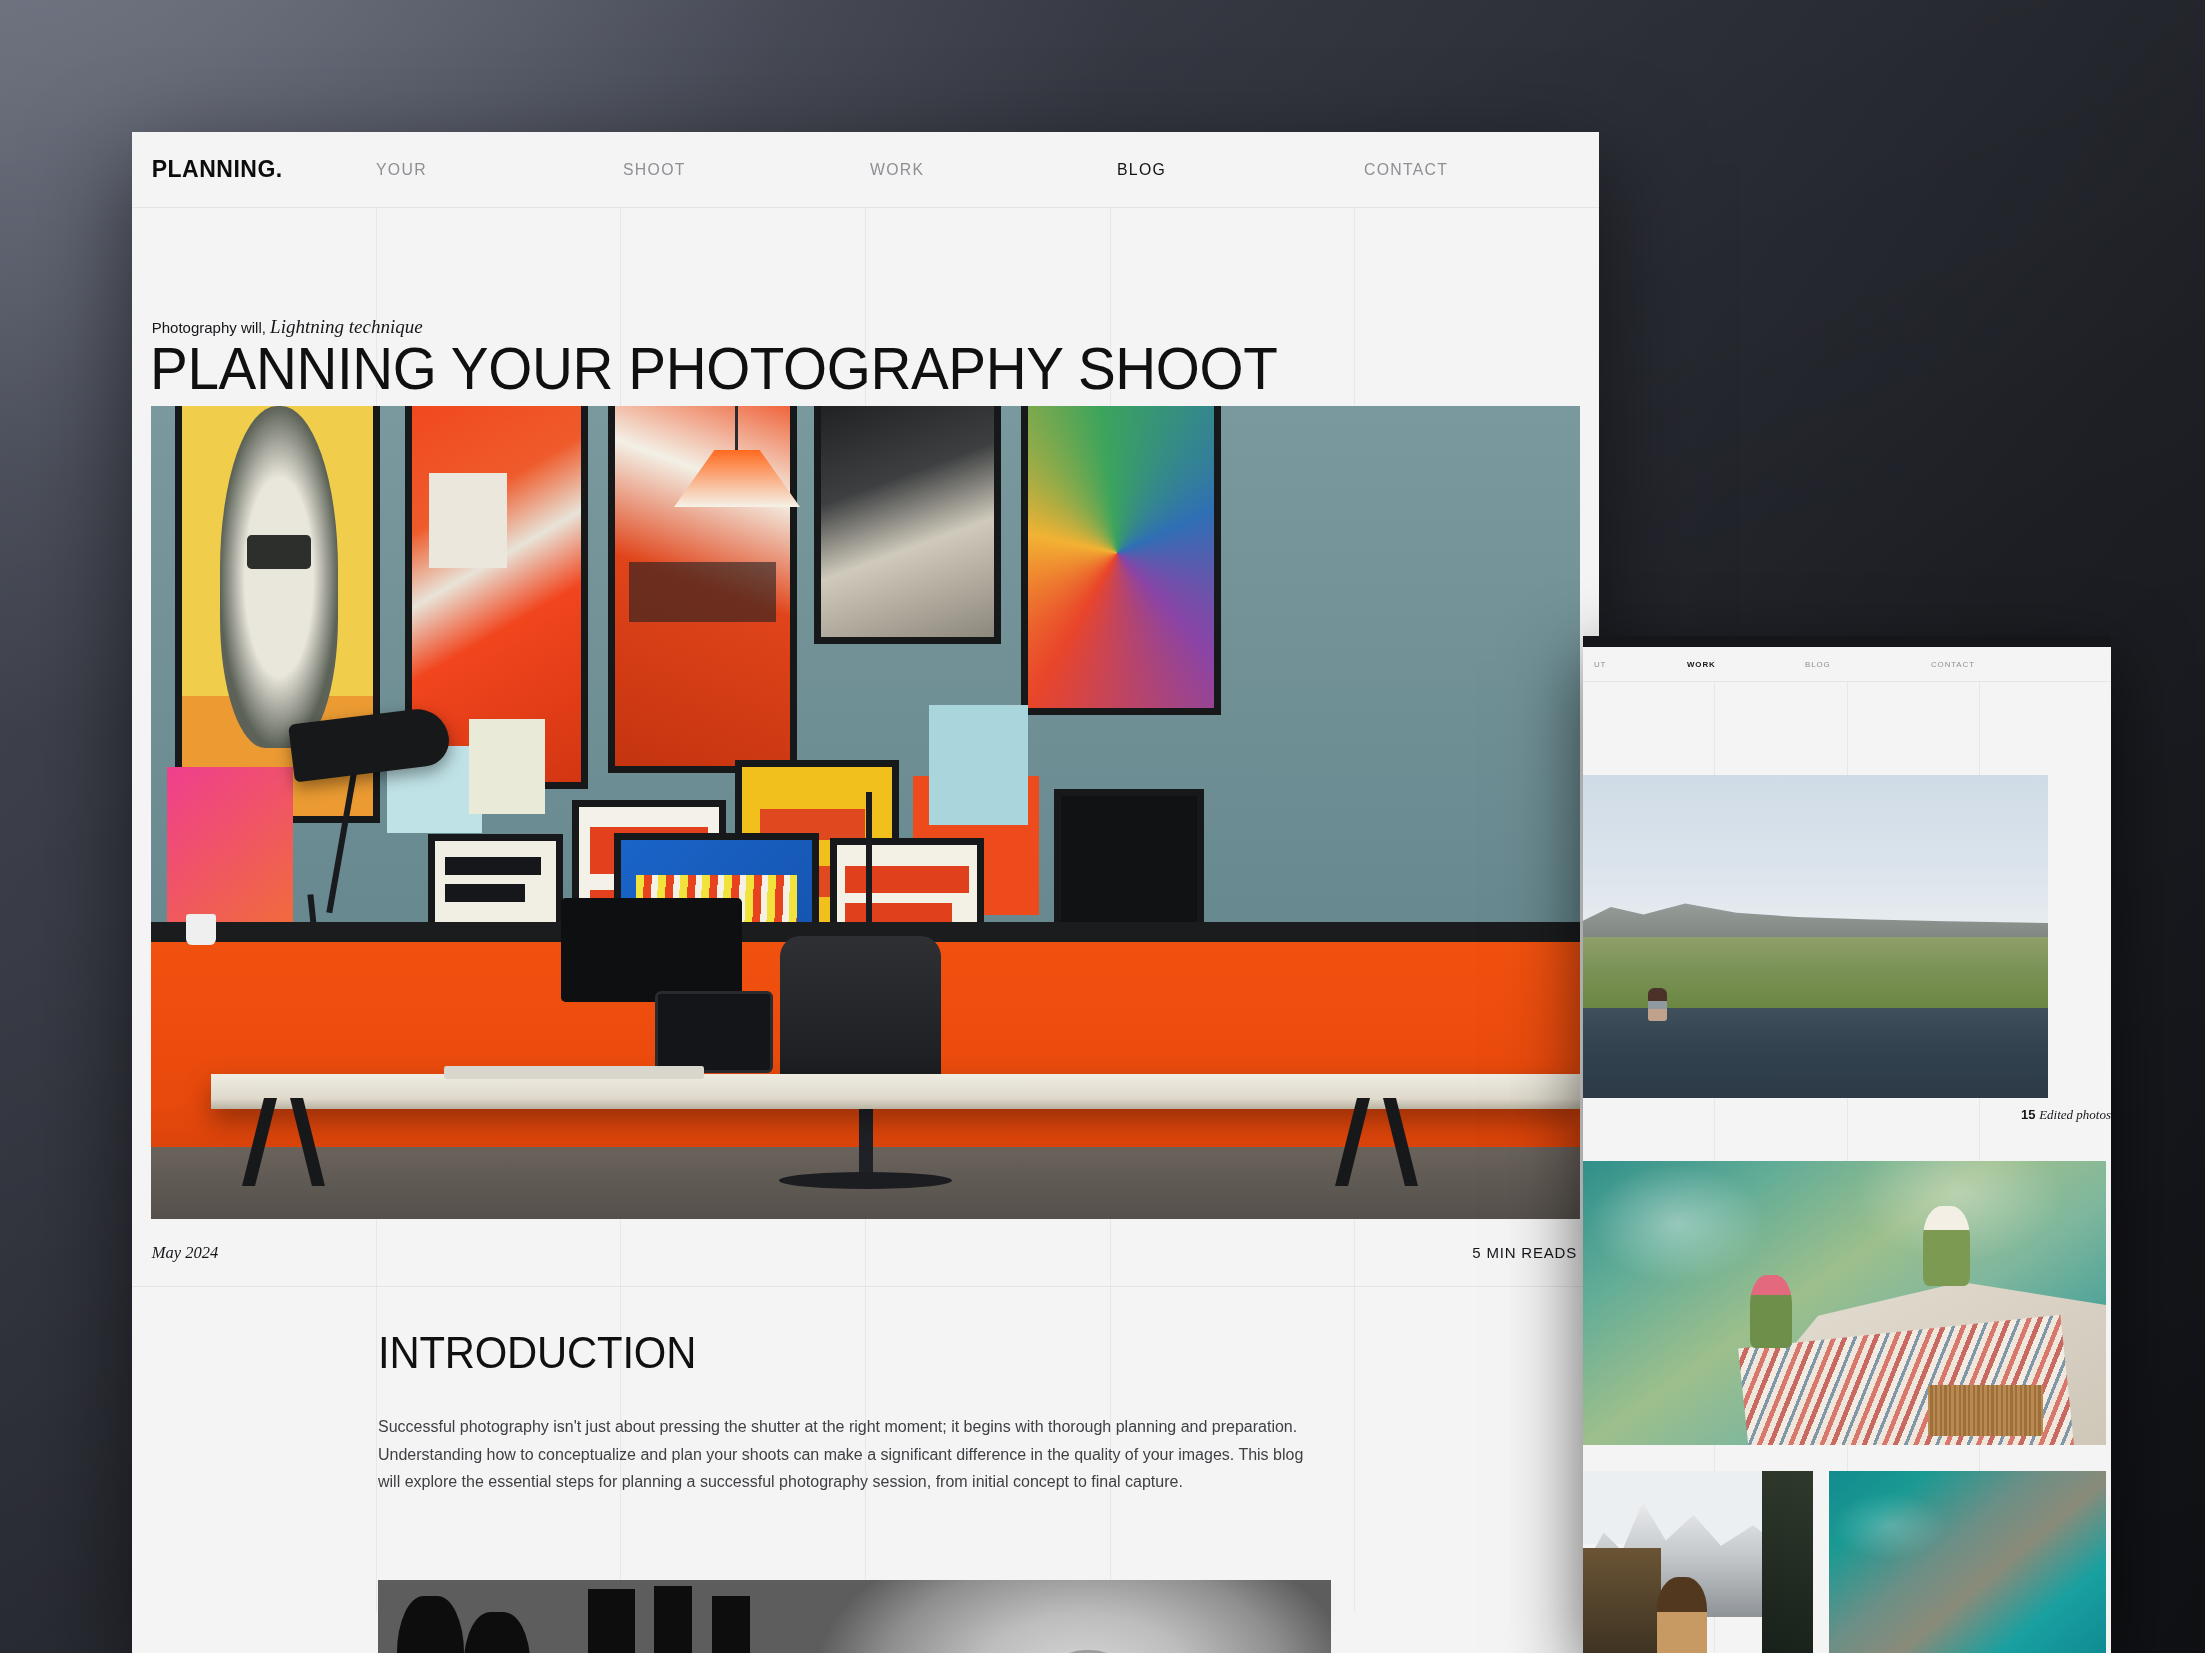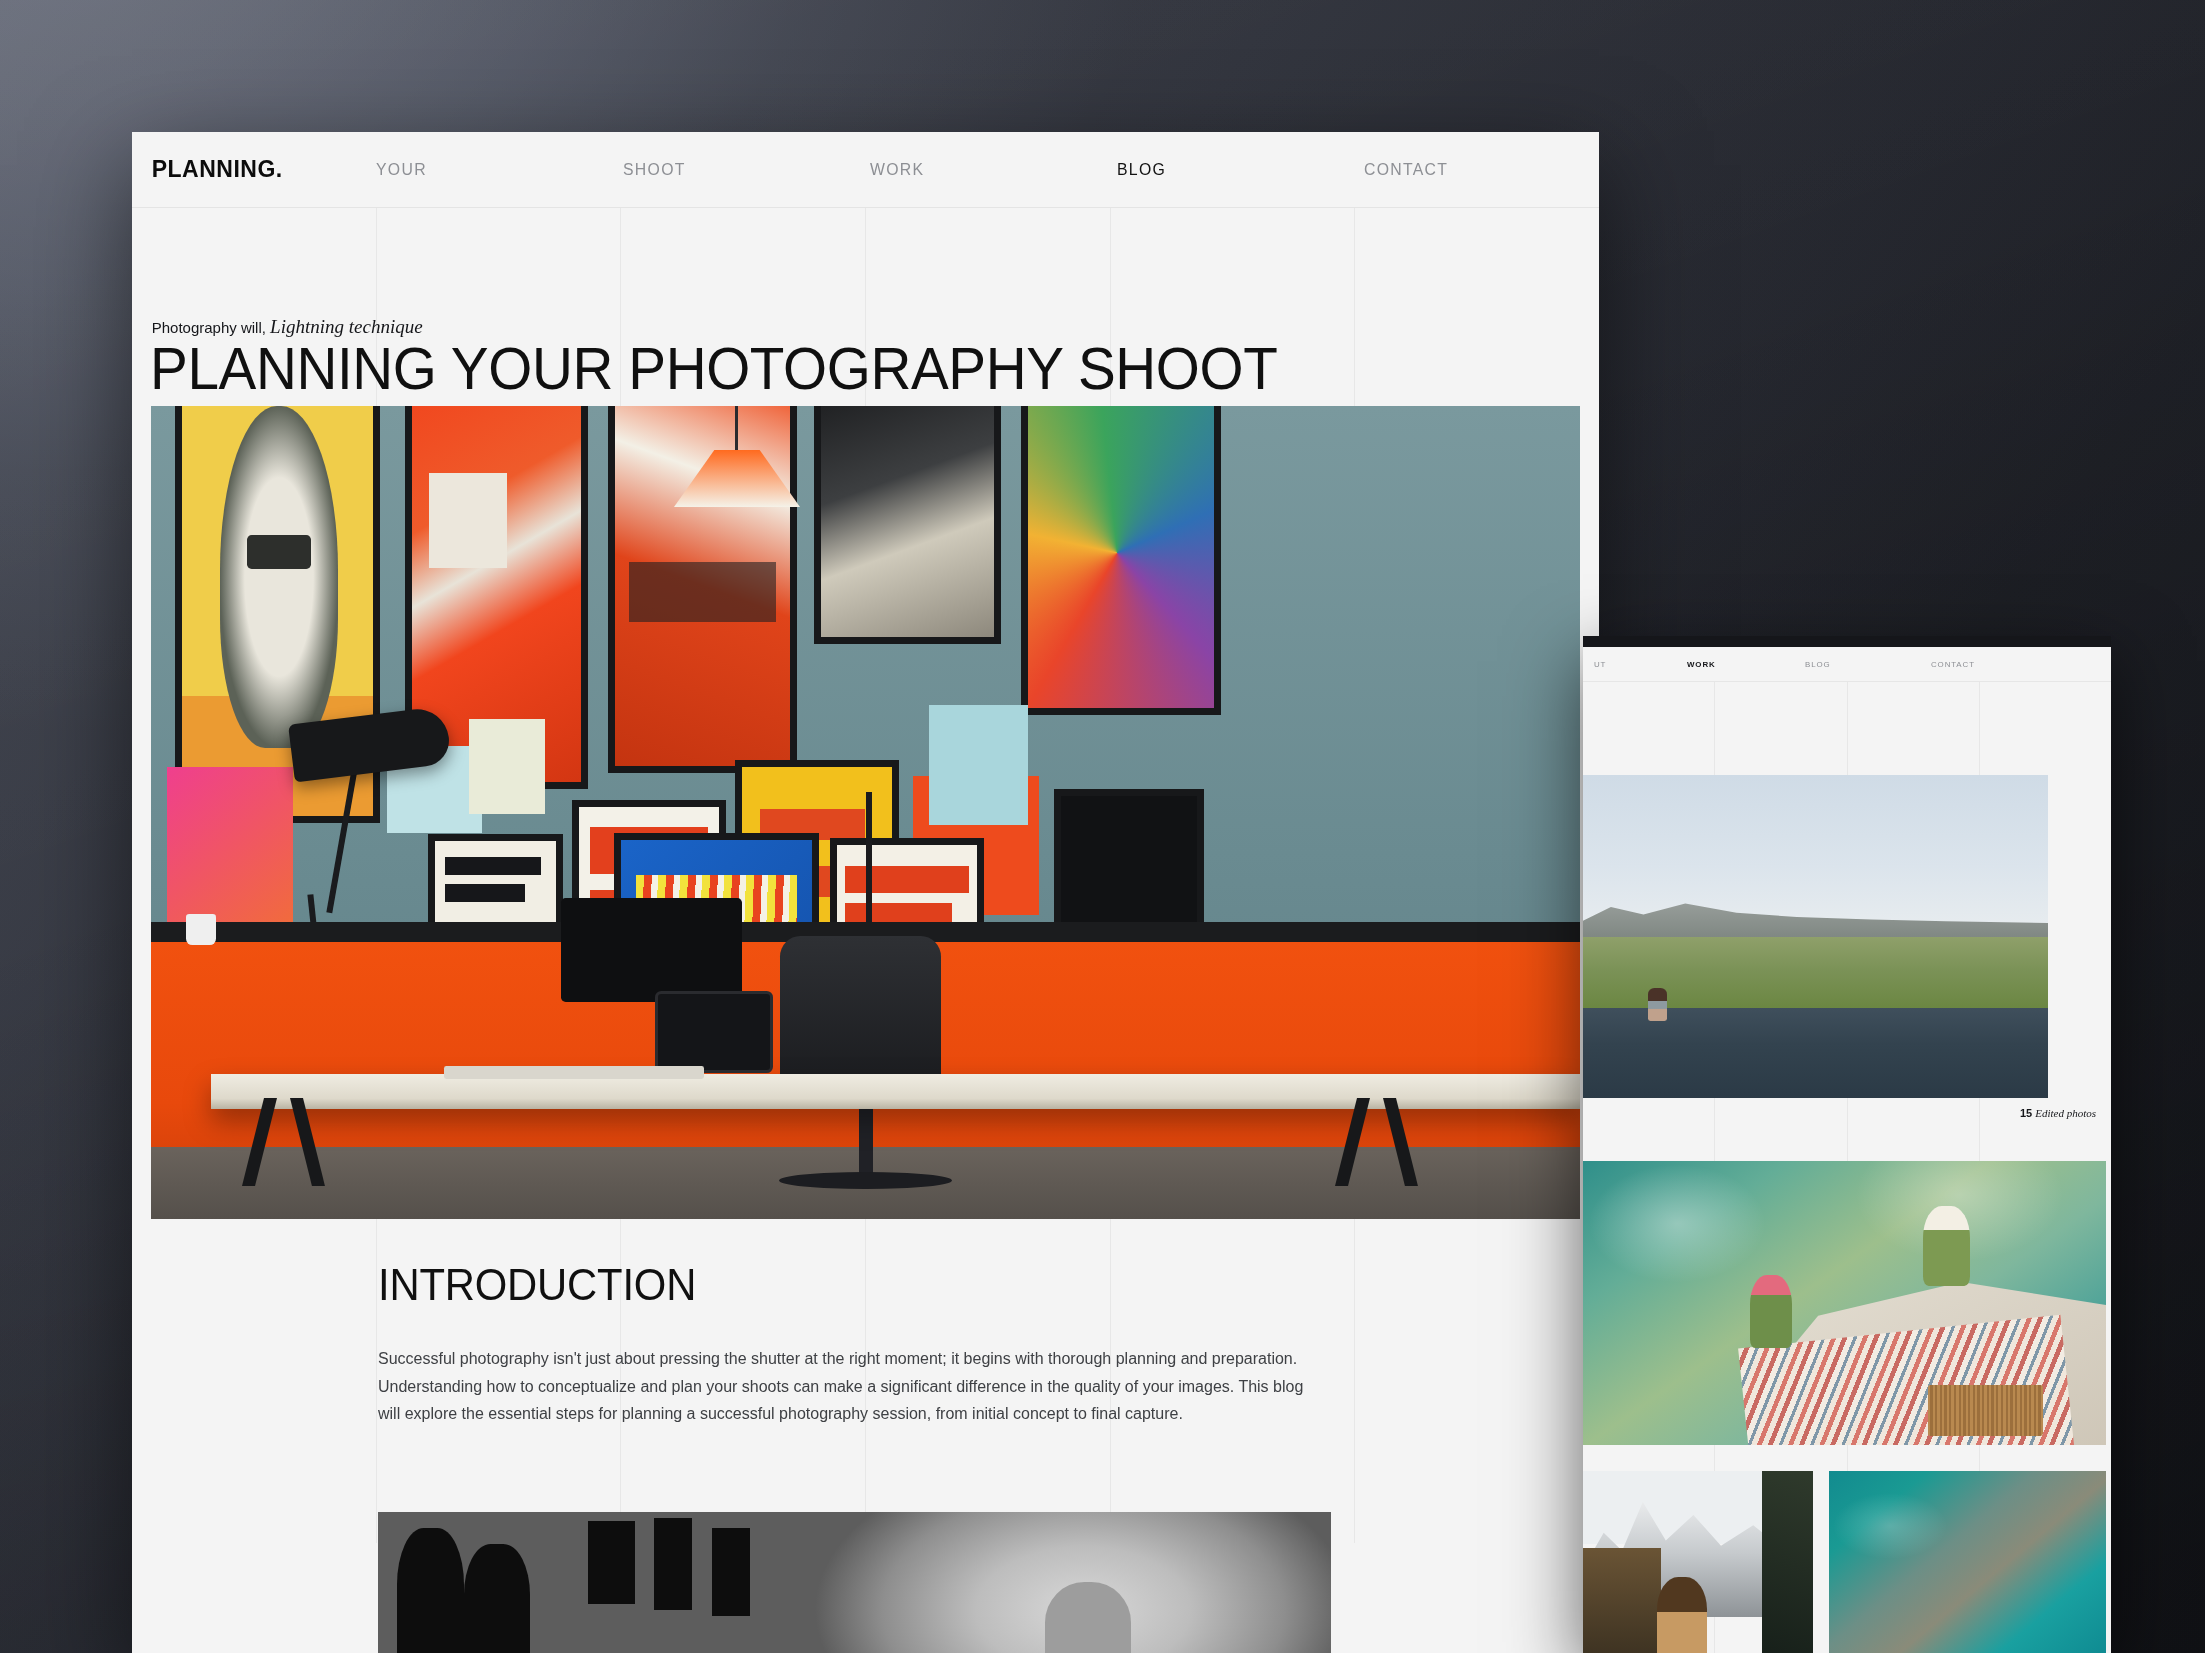--- a/index.html
+++ b/index.html
@@ -169,21 +169,21 @@
   }
   .w2-nav{ position:absolute; inset:0; display:flex; align-items:center; }
   .w2-nav a{
     font-size:7.9px; letter-spacing:0.9px; color:#8d8f94; text-decoration:none; flex:none;
   }
   .w2-nav a.active{ color:#15161a; font-weight:600; }
   .w2-body{ position:relative; height:972px; }
 
   .w2-photo{ position:absolute; overflow:hidden; }
   .cap{
-    position:absolute; right:15px; font-size:11px; color:#15161a; white-space:nowrap;
+    position:absolute; right:0; font-size:13px; color:#15161a; white-space:nowrap;
   }
   .cap b{ font-weight:700; }
   .cap i{ font-family:"Liberation Serif", serif; font-style:italic; }
 
   
   .hs-sky{ position:absolute; left:0; right:0; top:0; height:47%;
            background:linear-gradient(180deg,#cfdbe6 0%,#dbe4ec 60%,#e7ecef 100%); }
   .hs-mtn{ position:absolute; left:0; right:0; top:38%; height:13%;
            background:linear-gradient(180deg,#9aa09d,#7e8681);
            clip-path:polygon(0 55%,6% 22%,13% 40%,22% 14%,33% 36%,46% 46%,62% 52%,78% 56%,100% 60%,100% 100%,0 100%); }
@@ -374,20 +374,32 @@
     <div class="tableleg" style="left:150px;transform:skewX(14deg);"></div>
     <div class="tableleg" style="right:221px;transform:skewX(-14deg);"></div>
     <div class="tableleg" style="right:173px;transform:skewX(14deg);"></div>
 
     <div class="monitor" style="left:410px;bottom:217px;"></div>
     <div class="laptop" style="left:504px;bottom:146px;"></div>
     <div class="keyboard" style="left:293px;bottom:140px;"></div>
     <div class="mug" style="left:35px;bottom:274px;"></div>
   </figure>
 
+  <div class="meta">
+    <div class="gridlines">
+      <span></span>
+        <span></span>
+        <span></span>
+        <span></span>
+        <span></span>
+        <span></span>
+    </div>
+    <div class="meta-date">May 2024</div>
+    <div class="meta-read">5 MIN READS</div>
+  </div>
 
   <section class="intro">
     <div class="gridlines">
       <span></span>
         <span></span>
         <span></span>
         <span></span>
         <span></span>
         <span></span>
     </div>

